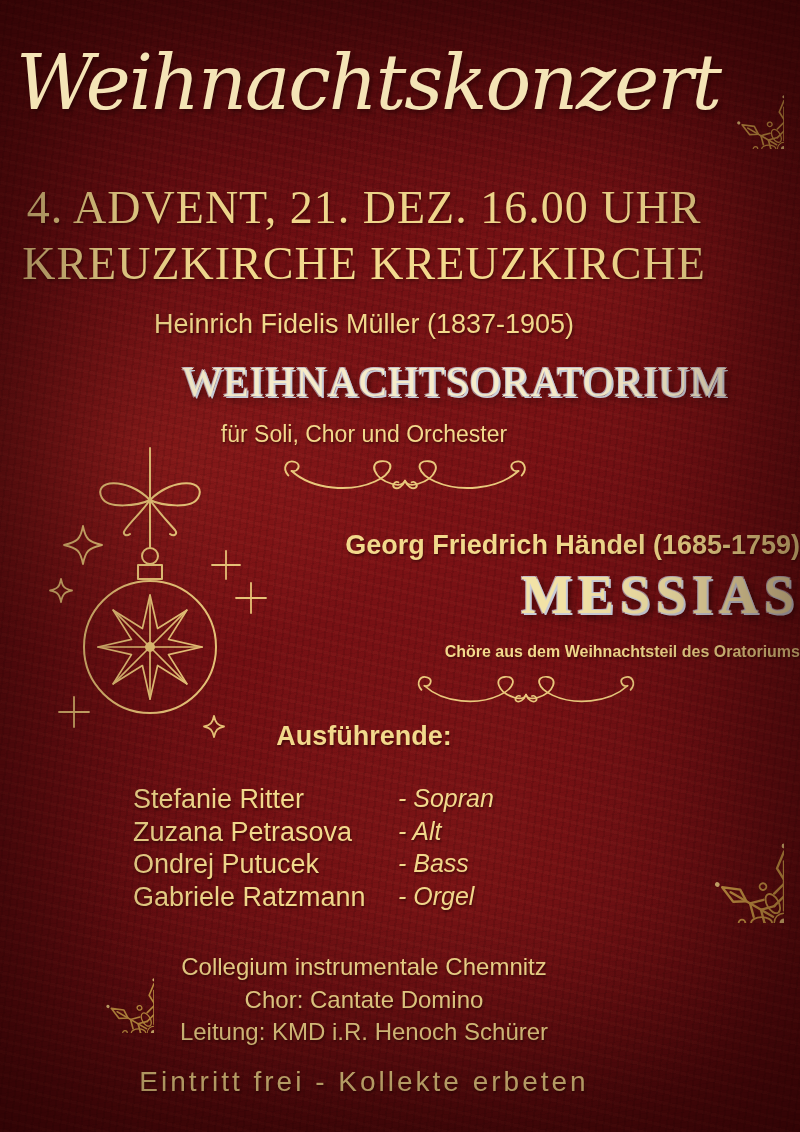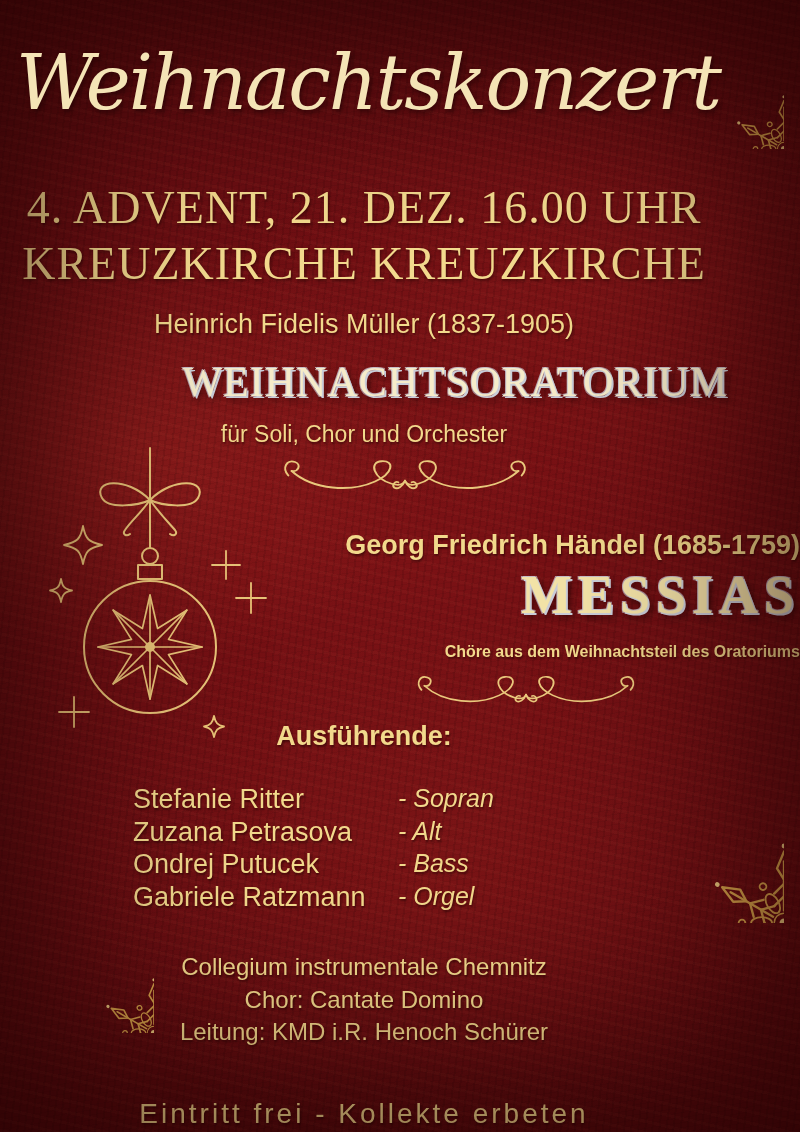--- a/index.html
+++ b/index.html
@@ -103,21 +103,21 @@
   }
   .perf-role {
     position: absolute; left: 265px; top: 0;
     font-size: 25px; color: #f2d98c;
     text-shadow: 1px 2px 2px rgba(25,1,2,0.45);
     white-space: nowrap;
     font-style: italic;
   }
 
   .ensembles { top: 951px; line-height: 32.5px; font-size: 24px; }
-  .admission { top: 1098px; font-size: 28px; letter-spacing: 3px; }
+  .admission { top: 1066px; font-size: 28px; letter-spacing: 3px; }
 
   .icon-wrap { position: absolute; pointer-events: none; }
   .icon-wrap svg { display: block; width: 100%; height: 100%; }
 
   .sf-top-right   { left: 670px; top: 35px;  width: 114px; height: 114px; }
   .sf-mid-right   { left: 616px; top: 755px; width: 168px; height: 168px; }
   .sf-bottom-left { left: 38px;  top: 917px; width: 116px; height: 116px; }
   .ornament-wrap  { left: 28px;  top: 440px; width: 270px; height: 330px; }
   .flourish-1     { left: 280px; top: 456px; width: 250px; height: 36px; }
   .flourish-2     { left: 414px; top: 672px; width: 224px; height: 33px; }

